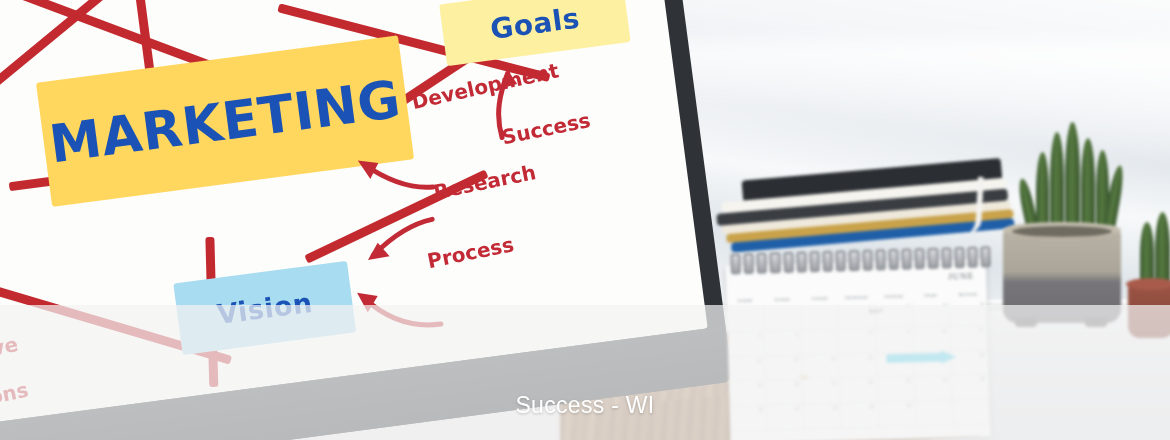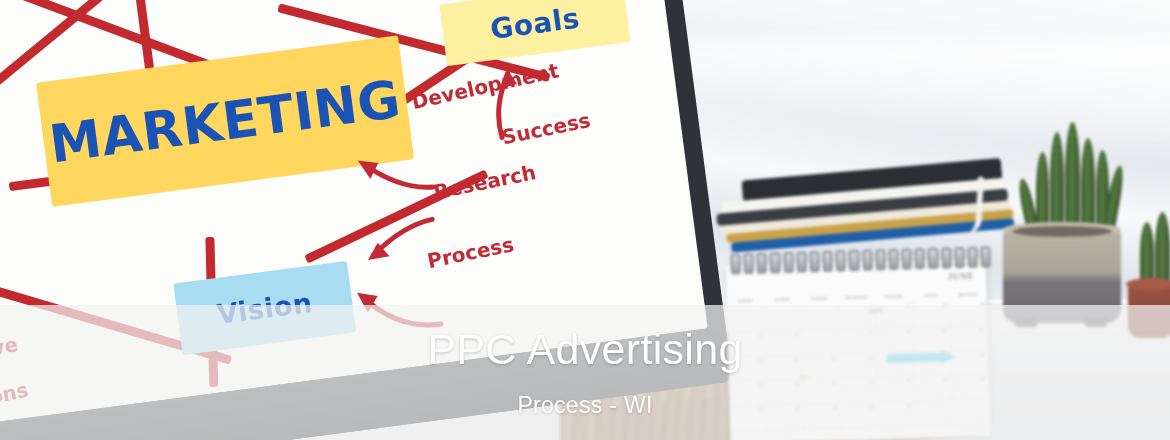--- a/index.html
+++ b/index.html
@@ -404,16 +404,15 @@
     <div class="blur-soft">
       <div class="cactus" style="left:1140px;top:222px;width:14px;height:66px;"></div>
       <div class="cactus" style="left:1155px;top:212px;width:15px;height:76px;"></div>
       <div class="pot-small"></div>
       <div class="pot-small-rim"></div>
     </div>
 
   </div>
 
   <div class="overlay"></div>
-  <div class="title">PPC Advertising</div>
-  <div class="subtitle">Process - WI</div>
+  <div class="subtitle">Success - WI</div>
 
 </div>
 
 </body></html>

